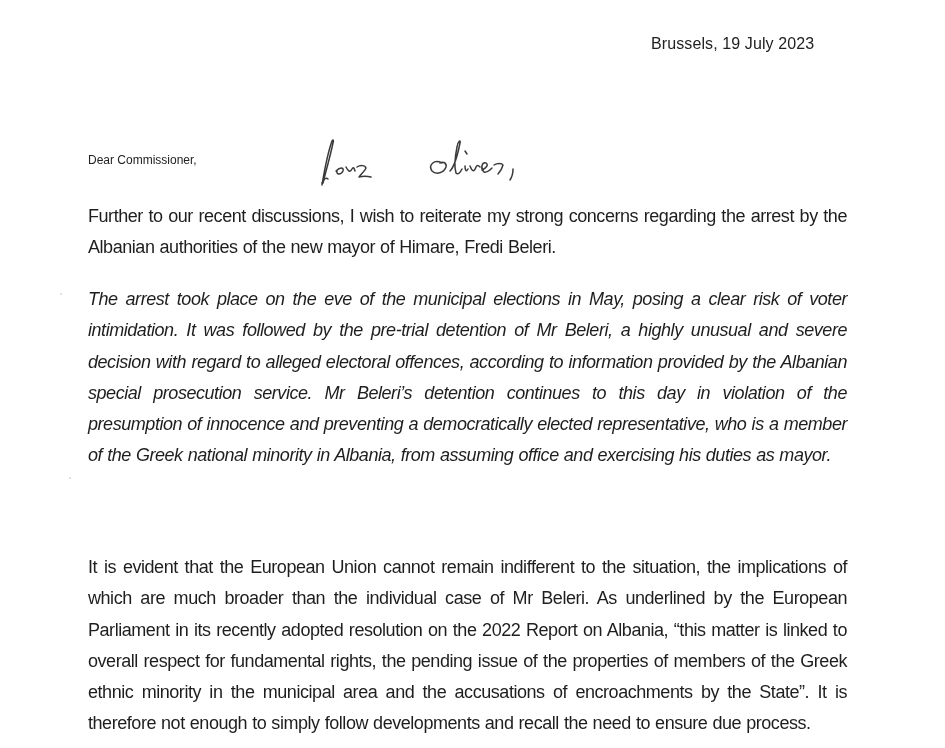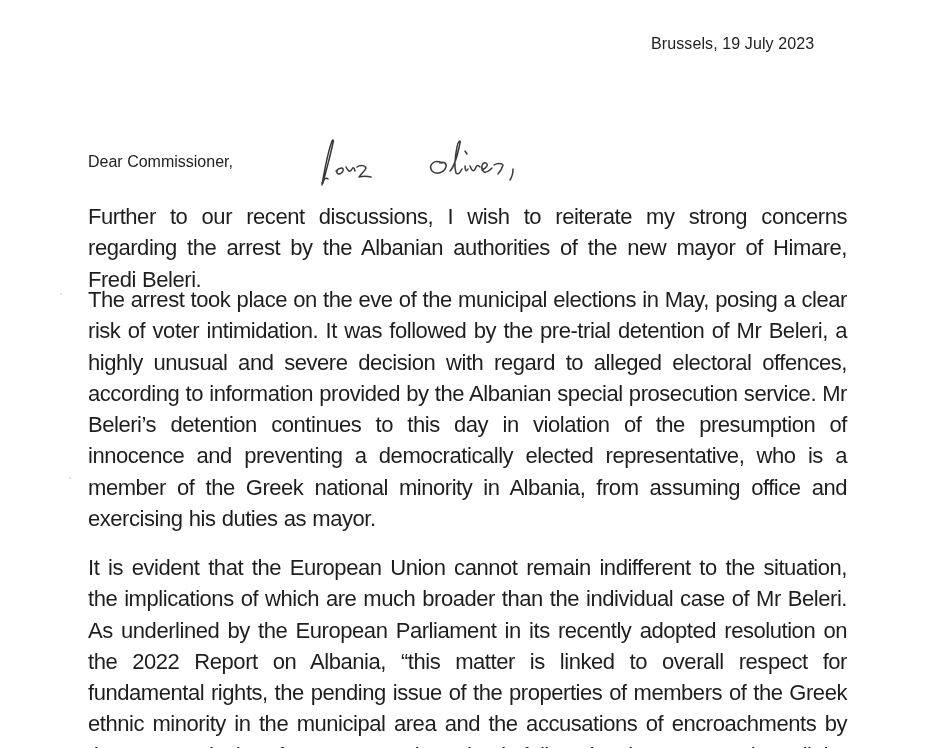--- a/index.html
+++ b/index.html
@@ -34,47 +34,47 @@
       position: absolute;
       top: 133px;
       left: 88px;
       height: 60px;
       width: 520px;
     }
     .salutation {
       position: absolute;
       top: 20px;
       left: 0;
-      font-size: 16px;
+      font-size: 12px;
       color: #222222;
       white-space: nowrap;
     }
     .handwritten {
       position: absolute;
       left: 222px;
       top: 0;
       width: 260px;
       height: 60px;
     }
     .handwritten svg { display: block; }
     .para {
       position: absolute;
       left: 88px;
       width: 759px;
-      font-size: 22px;
+      font-size: 18px;
       line-height: 31.3px;
       text-align: justify;
       text-align-last: left;
       color: #1e1e1e;
       font-stretch: condensed;
       letter-spacing: -0.45px;
       word-spacing: 0.5px;
     }
     #p1 { top: 201px; }
-    #p2 { top: 284px; }
+    #p2 { top: 284px; font-style: italic; }
     #p3 { top: 552px; }
     .speck {
       position: absolute;
       width: 2px; height: 2px;
       border-radius: 1px;
       background: #d8d8d8;
     }
   </style>
 </head>
 <body>

